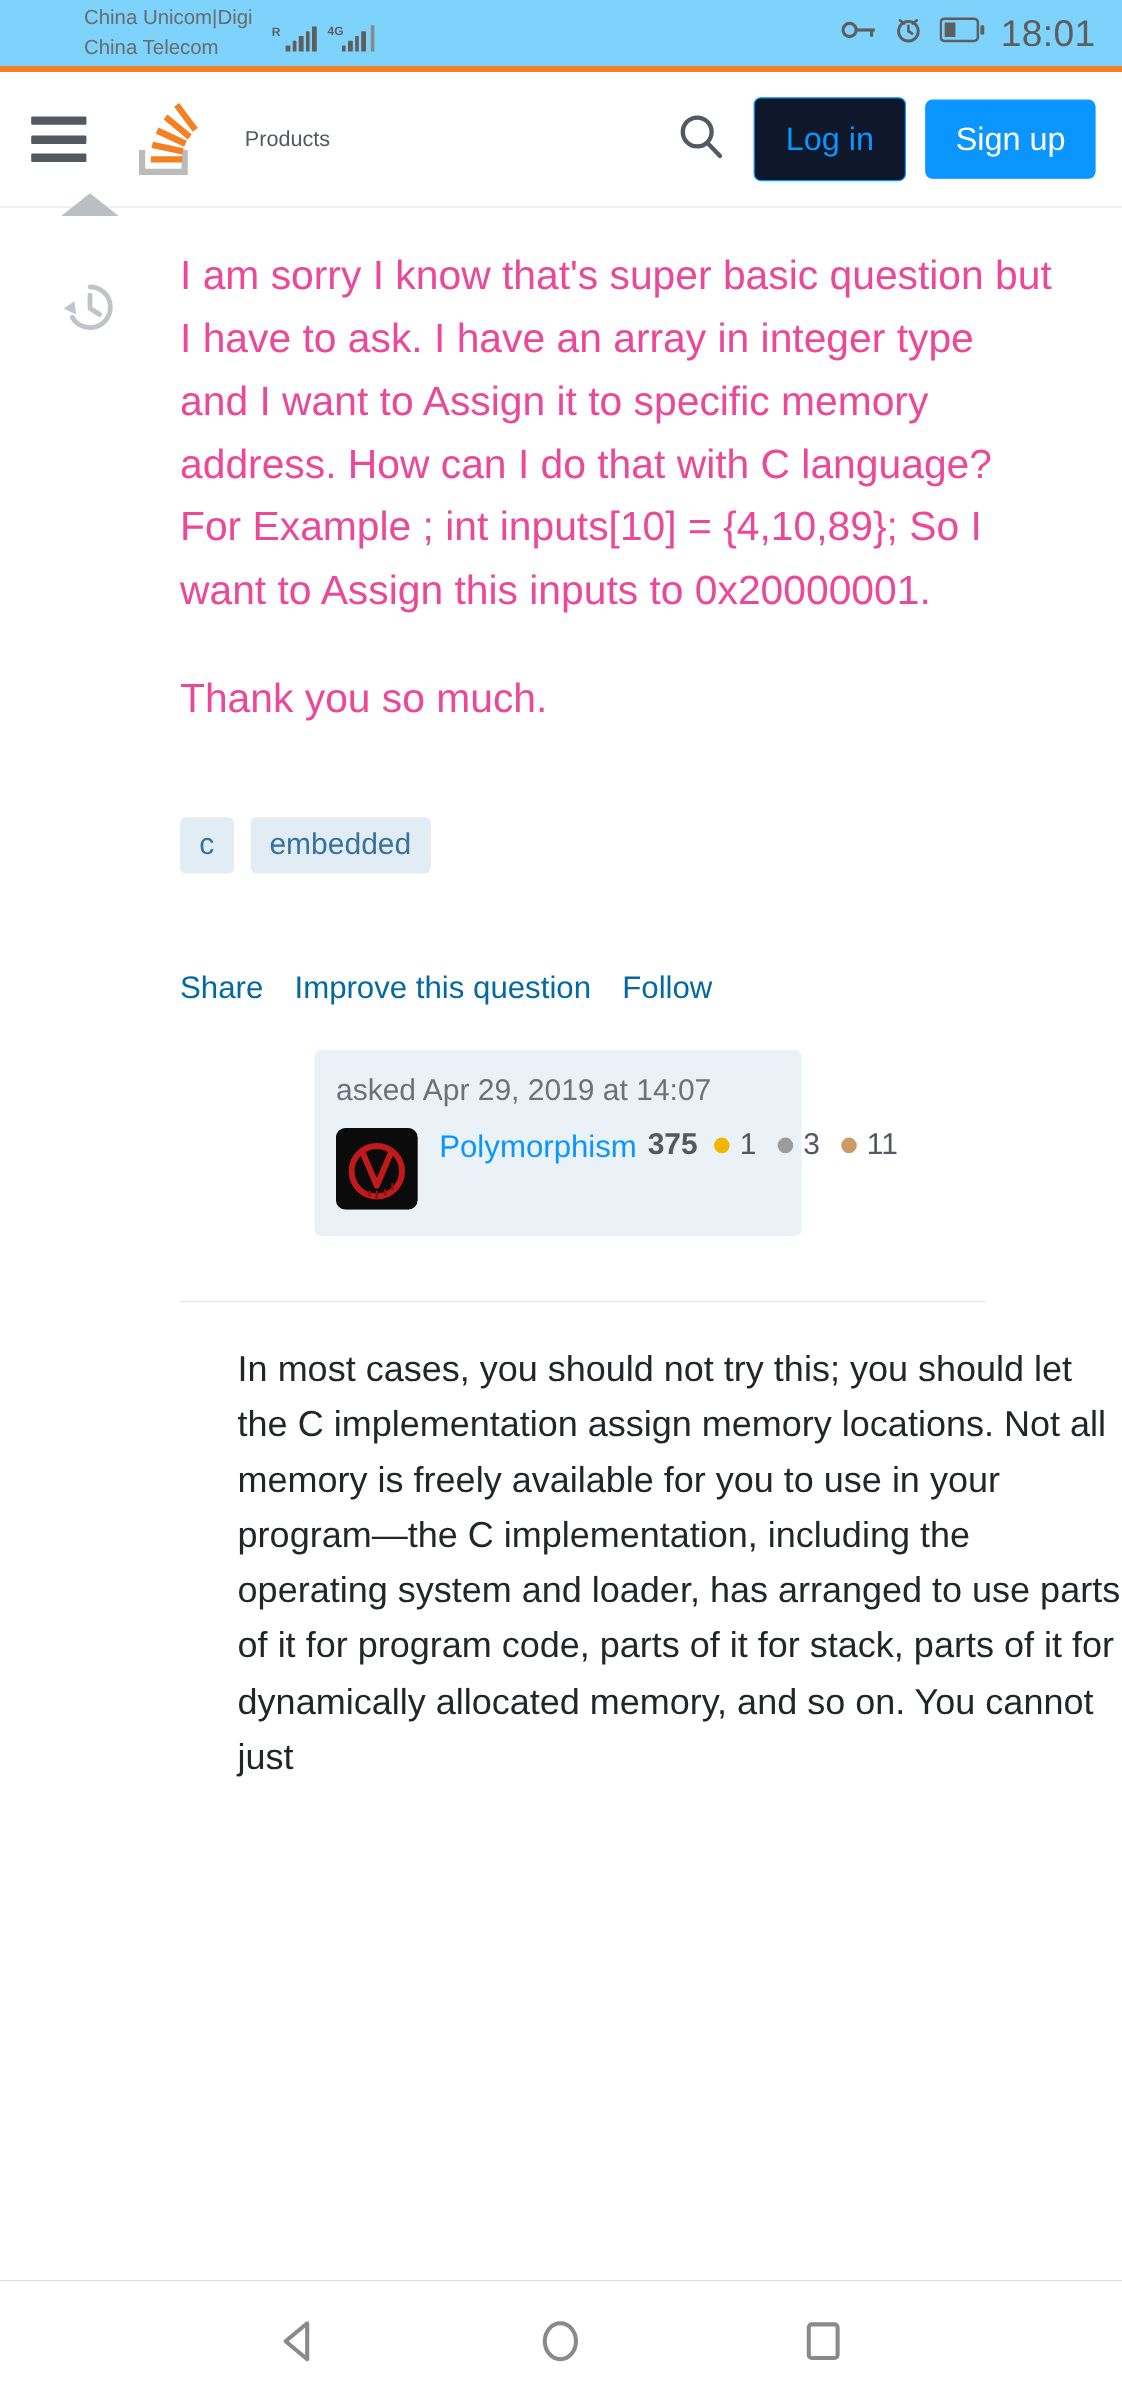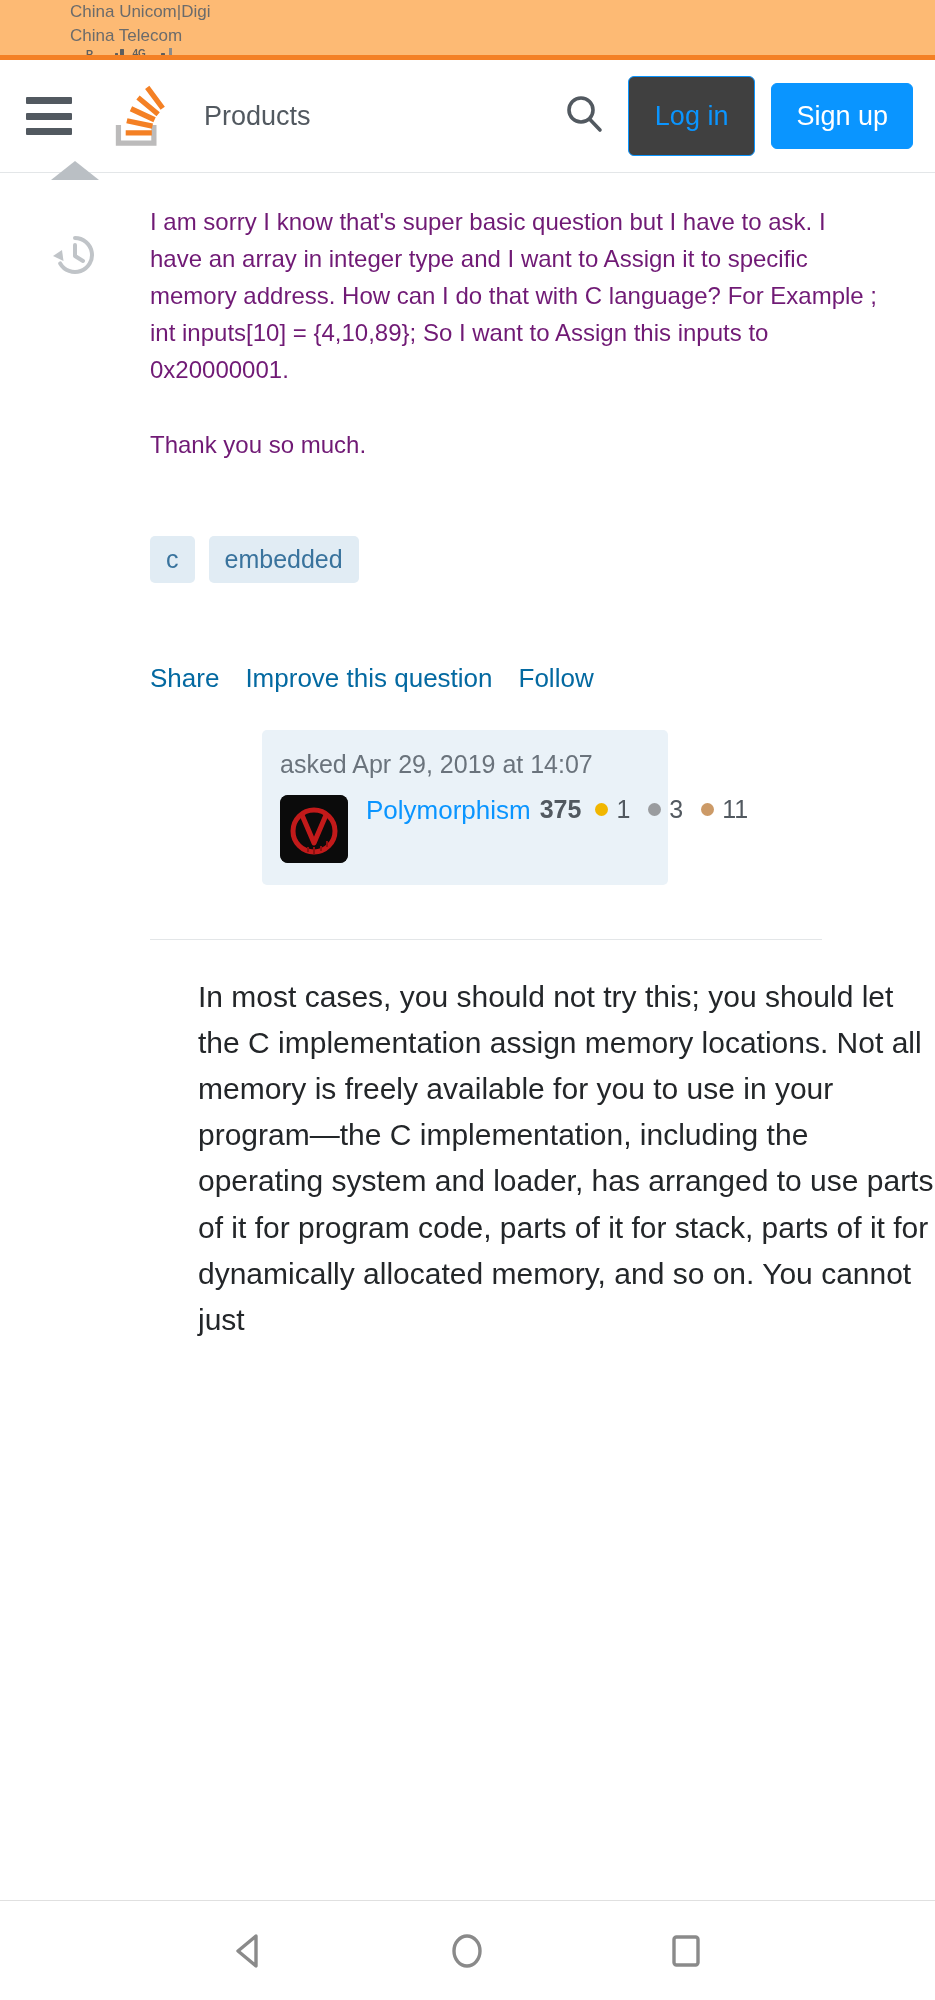--- a/index.html
+++ b/index.html
@@ -8,23 +8,22 @@
     width: 935px; height: 2000px;
     background: #ffffff;
     font-family: "Liberation Sans", sans-serif;
     overflow: hidden;
   }
   .screen { position: relative; width: 935px; height: 2000px; background: #fff; }
 
   
   .statusbar {
     position: absolute; top: 0; left: 0; width: 935px; height: 55px;
-    background: #fdba74; display: flex; 
+    background: #7dd3fc; display: flex; align-items: center;
     padding: 0 22px 0 70px;
-    flex-direction: column;
   }
   .carriers {
     display: flex; flex-direction: column; justify-content: center;
     font-size: 17px; color: #6b6b6b; line-height: 1.42; white-space: nowrap;
   }
   .signal-group { display: flex; align-items: flex-end; gap: 9px; margin-left: 16px; height: 30px; }
   .sig { display: flex; align-items: flex-end; gap: 2px; position: relative; padding-left: 12px;}
   .sig .badge { position: absolute; left: 0; top: 1px; font-size: 10px; color: #5e5e5e; font-weight: 700; line-height: 1;}
   .bar { width: 3.5px; background: #5e5e5e; border-radius: 0.5px; }
   .b1 { height: 5px; } .b2 { height: 9px; } .b3 { height: 13px; } .b4 { height: 17px; } .b5 { height: 21px; }
@@ -41,48 +40,48 @@
   
   .site-header {
     position: absolute; top: 60px; left: 0; width: 935px; height: 113px;
     background: #ffffff; display: flex; align-items: center;
     padding: 0 22px 0 26px; border-bottom: 1px solid #e3e6e8;
   }
   .hamburger { width: 46px; height: 38px; display: flex; flex-direction: column; justify-content: space-between; }
   .hamburger span { display: block; height: 7px; background: #525960; border-radius: 1px; }
   .so-logo { margin-left: 32px; width: 62px; height: 62px; position: relative; }
   .so-logo svg { display:block; }
-  .nav-products { margin-left: 38px; font-size: 27px; color: #525960; }
+  .nav-products { margin-left: 38px; font-size: 18px; color: #525960; }
   .search-icon { margin-left: auto; margin-right: 22px; }
   .btn {
     font-size: 27px; border-radius: 6px; display: flex; align-items: center;
     justify-content: center; white-space: nowrap;
   }
   .btn-login {
-    color: #0a95ff; border: 1.5px solid #0a95ff; background: #404040;
-    padding: 0 26px; height: 80px; margin-right: 16px;
+    color: #0a95ff; border: 1.5px solid #0a95ff; background: #0f172a;
+    padding: 0 26px; height: 70px; margin-right: 16px;
   }
   .btn-signup {
     color: #ffffff; background: #0a95ff; border: 1.5px solid #0a95ff;
     padding: 0 24px; height: 66px;
   }
 
   
   .post-region { position: absolute; top: 174px; left: 0; width: 935px; }
 
   .question-row { display: flex; }
   .vote-col { width: 150px; flex: 0 0 150px; padding-top: 0; display: flex; flex-direction: column; align-items: center; }
   .vote-arrow-clipped { margin-top: -14px; }
   .history-icon { margin-top: 44px; }
 
   .q-body {
     flex: 1; padding-right: 58px; padding-top: 30px;
   }
   .q-text {
-    font-size: 24px; line-height: 1.54; color: #701a75; font-weight: 400;
+    font-size: 34px; line-height: 1.54; color: #ec4899; font-weight: 400;
   }
   .q-text p { margin-bottom: 38px; }
   .q-text p:last-child { margin-bottom: 0; }
 
   .tags { display: flex; gap: 14px; margin-top: 72px; }
   .tag {
     background: #e1ecf4; color: #39739d; font-size: 25px;
     padding: 11px 16px; border-radius: 5px; line-height: 1;
   }
 

